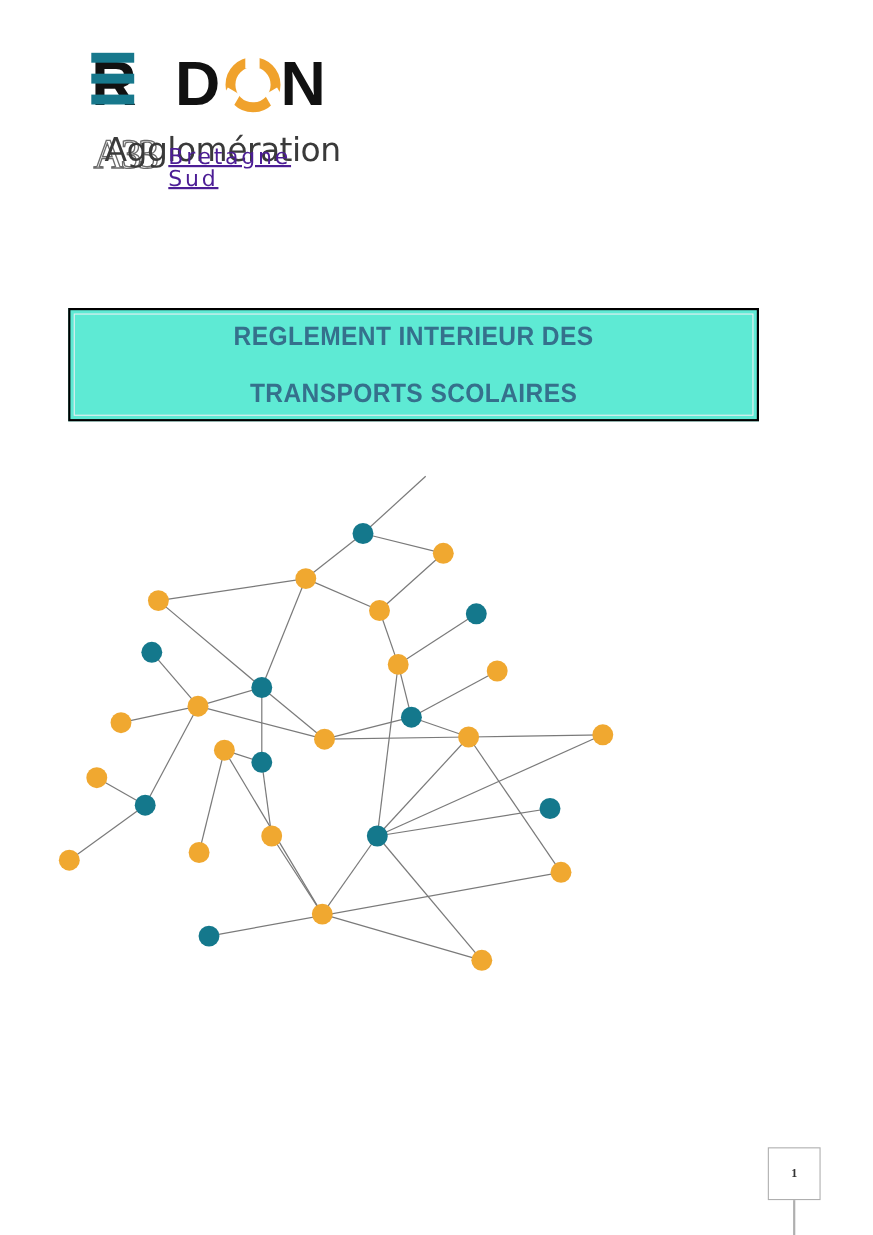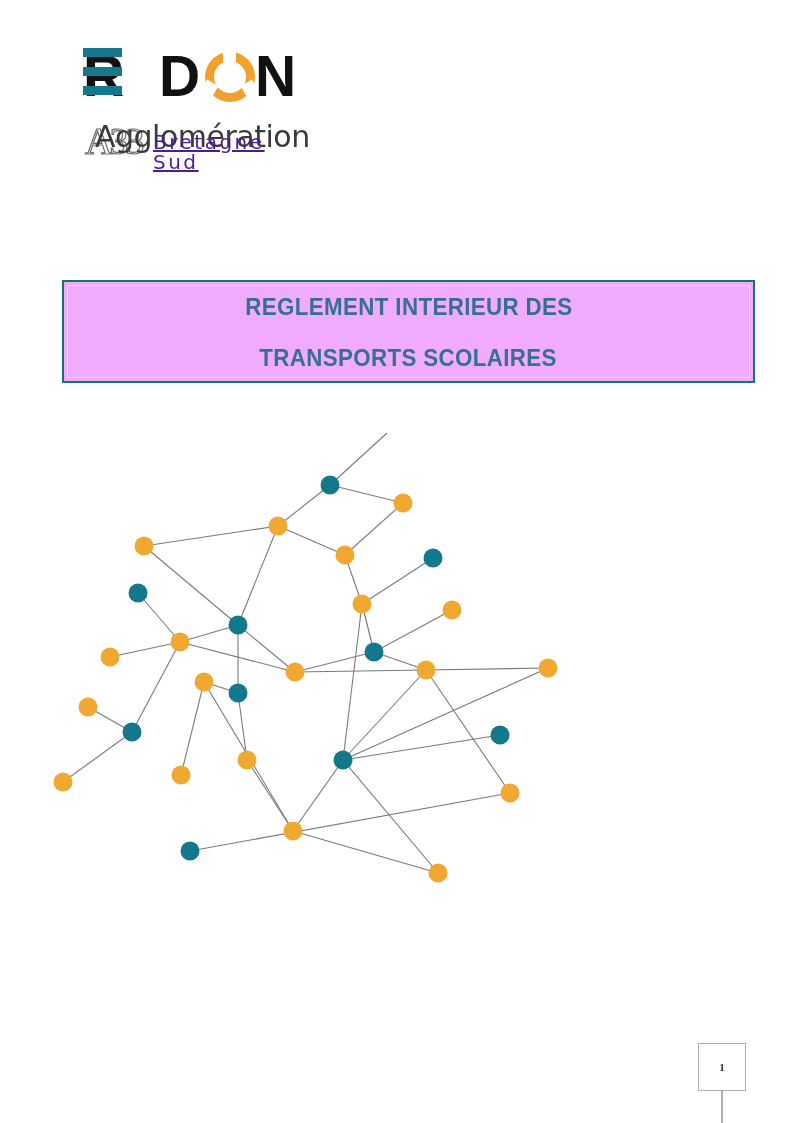--- a/index.html
+++ b/index.html
@@ -132,25 +132,25 @@
     color: #4c1d95;
     letter-spacing: 2.5px;
     text-decoration: underline;
   }
 
   
   #title-box {
     position: absolute;
     left: 62px;
     top: 280px;
-    width: 693px;
+    width: 628px;
     height: 103px;
-    border: 2px solid #0f766e;
+    border: 2px solid #000000;
     box-sizing: border-box;
-    background: #f0abfc;
+    background: #5eead4;
   }
   #title-box-inner {
     position: absolute;
     inset: 3px;
     border: 1px solid #E9EEF1;
     box-sizing: border-box;
     display: flex;
     flex-direction: column;
     align-items: center;
     justify-content: center;

